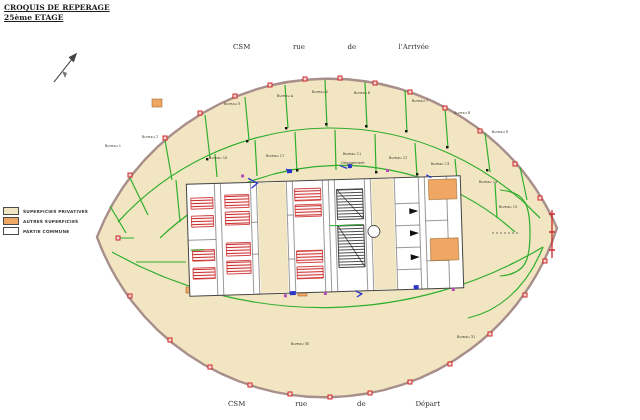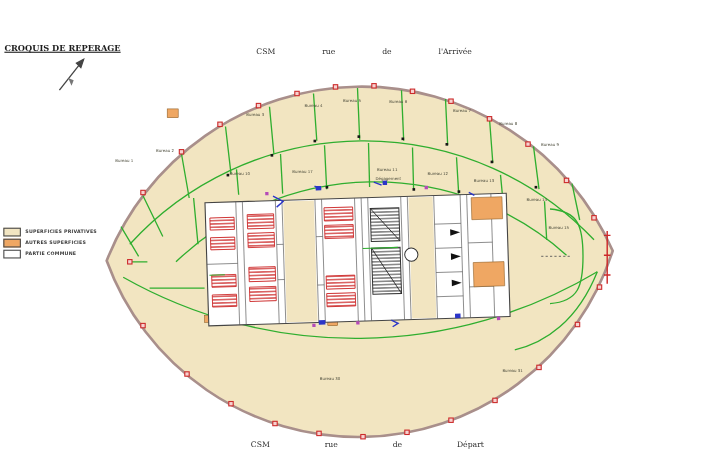--- a/index.html
+++ b/index.html
@@ -2,21 +2,21 @@
 <html><head>
 <meta charset="utf-8">
 <style>
   html,body{margin:0;padding:0;}
   body{width:640px;height:420px;background:#ffffff;position:relative;overflow:hidden;
        font-family:"DejaVu Sans",sans-serif;}
   .stage{position:absolute;left:0;top:0;width:640px;height:420px;}
   svg.plan{position:absolute;left:0;top:0;}
 
   
-  .header{position:absolute;left:4px;top:3px;width:170px;margin-top:36px;}
+  .header{position:absolute;left:4px;top:3px;width:170px;}
   .header div{font-family:"DejaVu Serif",serif;font-size:7.5px;font-weight:bold;
               color:#1d1d1d;text-decoration:underline;line-height:10px;white-space:nowrap;}
 
   
   .legend{position:absolute;left:3px;top:206px;}
   .legend-row{display:flex;align-items:center;height:10px;}
   .legend-swatch{width:14px;height:6px;border:0.9px solid #4a4a4a;margin-right:4px;flex:none;}
   .legend-label{font-size:4.3px;font-weight:bold;color:#3a3a3a;letter-spacing:.2px;white-space:nowrap;}
 
   
@@ -192,20 +192,21 @@
 
     <g stroke="#444" stroke-width="1.2" fill="#444">
       <path d="M54 82 L76 54" fill="none"></path>
       <path d="M76 54 L69.5 57.5 L73.5 61.5 Z"></path>
       <path d="M62 71 l5 2 -2 5 z" fill="#777" stroke="none"></path>
     </g>
   </svg>
 
   <div class="header">
     <div>CROQUIS DE REPERAGE</div>
+    <div>25ème ETAGE</div>
   </div>
 
   <div class="legend">
     <div class="legend-row">
       <span class="legend-swatch" style="background: rgb(242, 229, 193);"></span>
       <span class="legend-label">SUPERFICIES PRIVATIVES</span>
     </div>
     <div class="legend-row">
       <span class="legend-swatch" style="background: rgb(239, 167, 99);"></span>
       <span class="legend-label">AUTRES SUPERFICIES</span>

